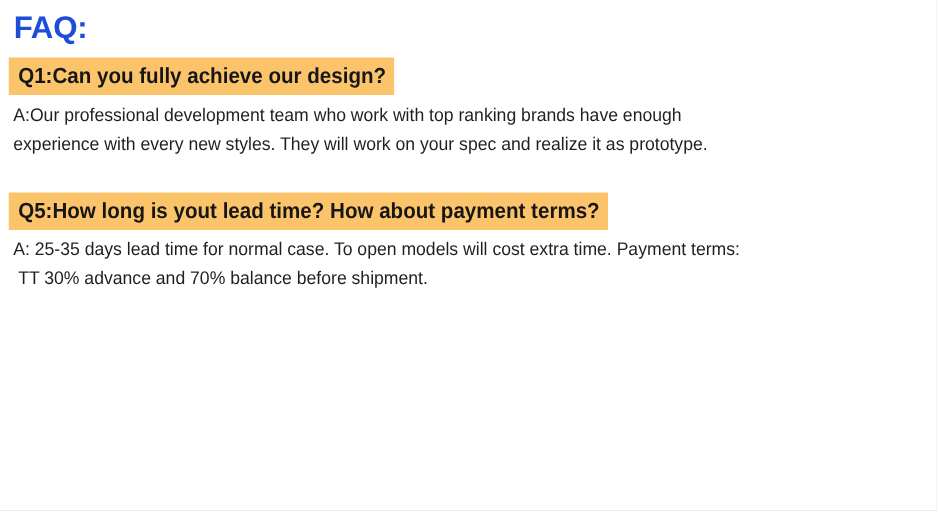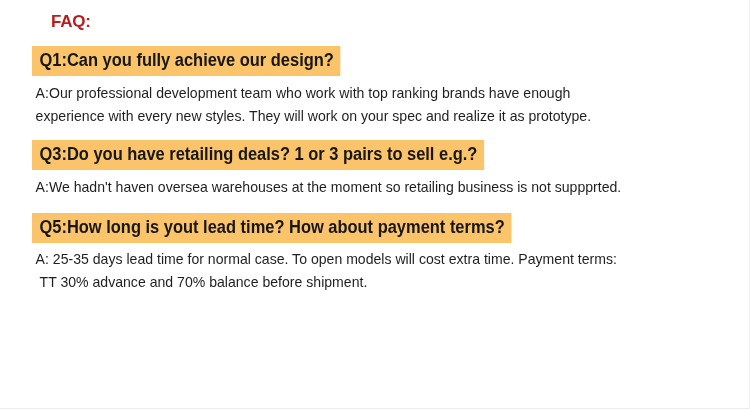--- a/index.html
+++ b/index.html
@@ -21,37 +21,35 @@
     box-sizing: border-box;
     background: #ffffff;
     border-right: 1px solid #f0f0f0;
     border-bottom: 1px solid #ededed;
     position: relative;
   }
   .page-title {
     position: absolute;
     left: 11px;
     top: 7px;
-    font-size: 17px;
+    font-size: 25px;
     font-weight: bold;
     letter-spacing: -0.2px;
-    color: #b91c1c;
+    color: #1d4ed8;
     line-height: 30px;
     white-space: nowrap;
-    margin-left: 40px;
   }
   .qa-list {
     position: absolute;
     left: 0;
     top: 46px;
     width: 750px;
   }
   .qa-block {
     position: relative;
-    padding-left: 25px;
   }
   .question {
     display: inline-block;
     background: #fbc46b;
     color: #161616;
     font-weight: bold;
     font-size: 17.5px;
     line-height: 19px;
     padding: 5px 7px 6px 8px;
     margin-left: 7px;
@@ -91,24 +89,20 @@
       <div class="question">Q1:Can you fully achieve our design?</div>
       <p class="answer">A:Our professional development team who work with top ranking brands have enough
 experience with every new styles. They will work on your spec and realize it as prototype.</p>
     </div>
 
     <div class="gap-1"></div>
 
 
     <div class="gap-2"></div>
 
-    <div class="qa-block">
-      <div class="question">Q3:Do you have retailing deals? 1 or 3 pairs to sell e.g.?</div>
-      <p class="answer">A:We hadn't haven oversea warehouses at the moment so retailing business is not suppprted.</p>
-    </div>
 
     <div class="gap-3"></div>
 
 
     <div class="gap-4"></div>
 
     <div class="qa-block">
       <div class="question">Q5:How long is yout lead time? How about payment terms?</div>
       <p class="answer tight">A: 25-35 days lead time for normal case. To open models will cost extra time. Payment terms:
  TT 30% advance and 70% balance before shipment.</p>

